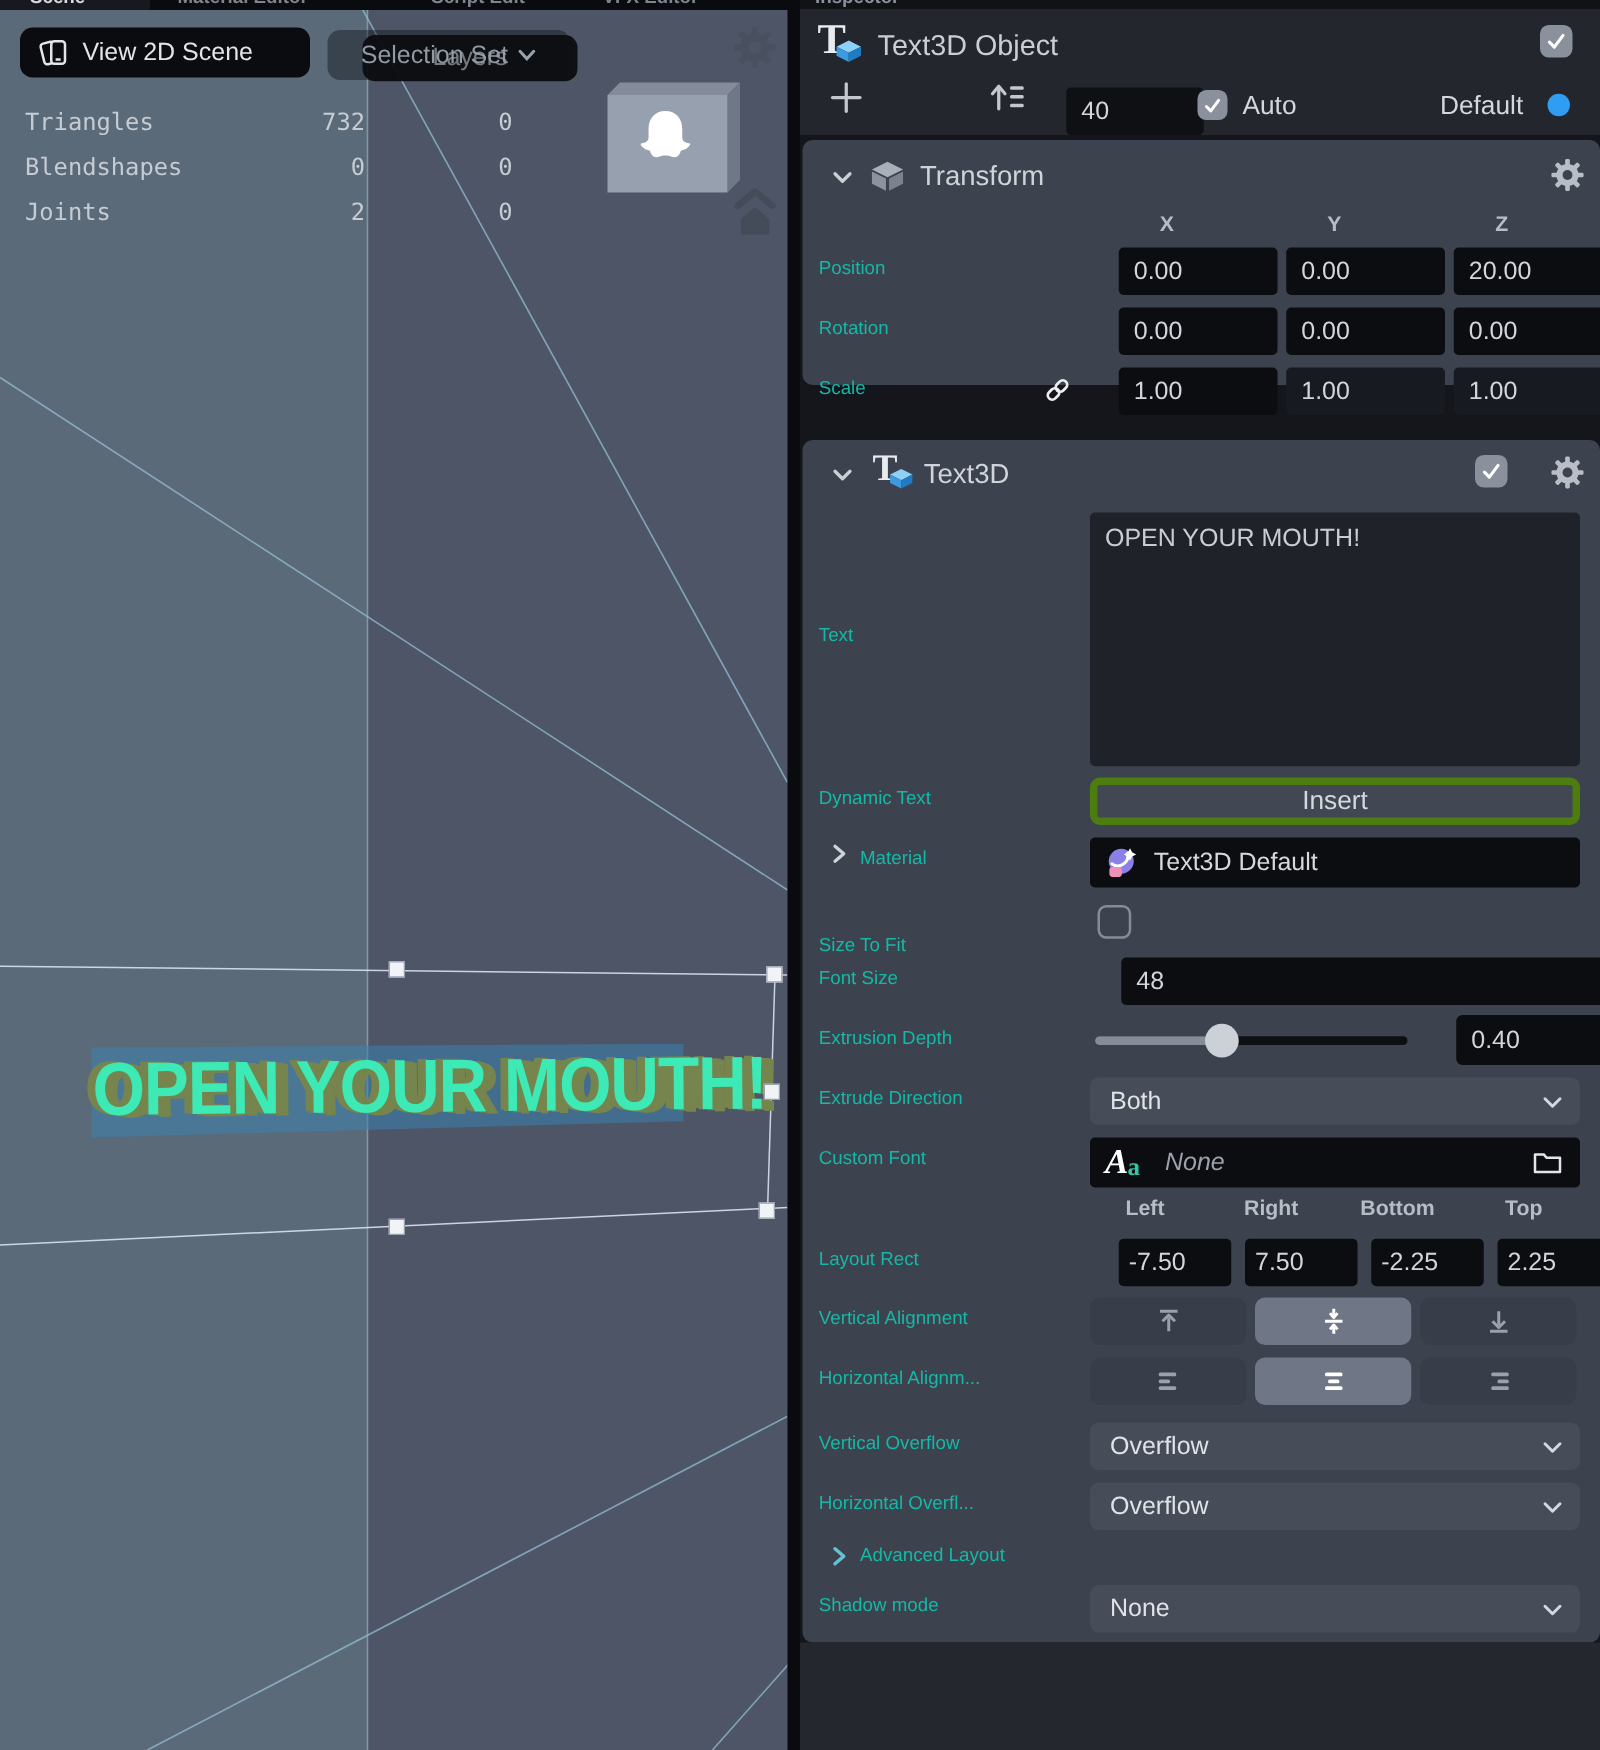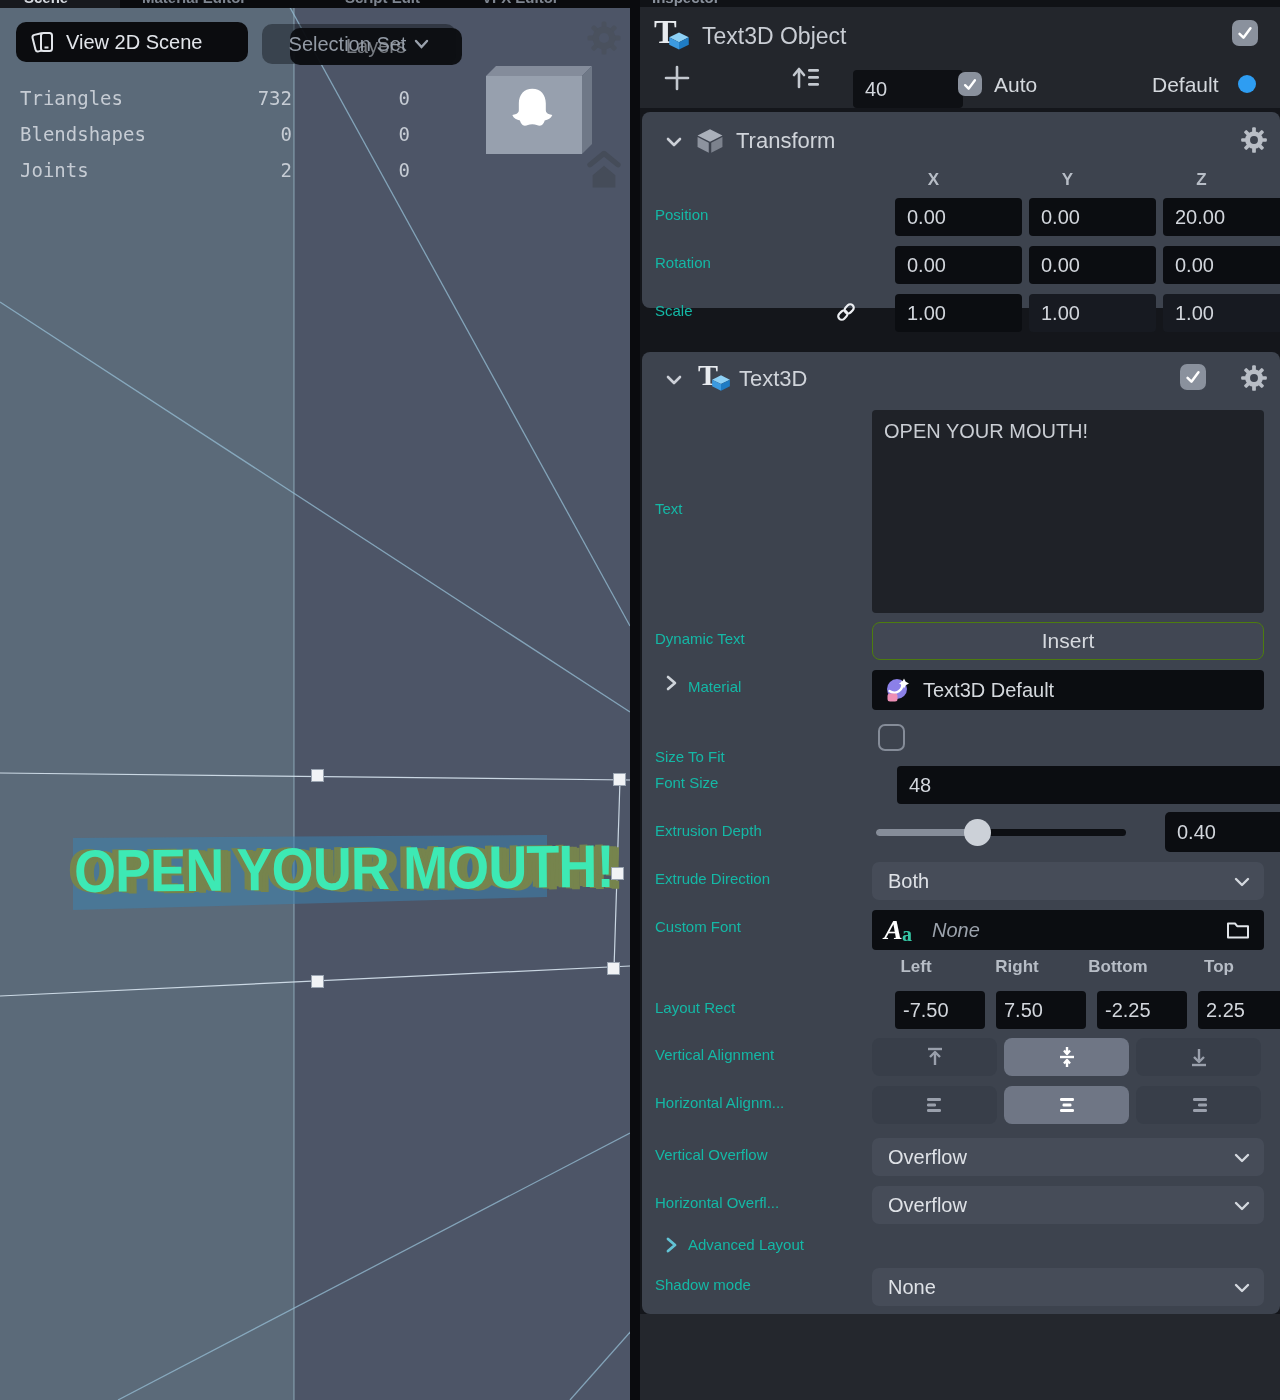--- a/index.html
+++ b/index.html
@@ -48,21 +48,21 @@
   .axis{position:absolute;font-size:17px;font-weight:bold;color:#b7bdc6;text-align:center;width:127px;}
   .field{position:absolute;height:38px;background:#0b0d11;border-radius:4px;color:#d2d6dc;font-size:20px;
          display:flex;align-items:center;padding-left:12px;box-sizing:border-box;margin-left:25px;}
   .field.linked{background:#171a21;}
   .drop{position:absolute;height:38px;background:#464c58;border-radius:7px;color:#dfe2e7;font-size:20px;
         display:flex;align-items:center;padding-left:16px;box-sizing:border-box;}
   .drop svg{position:absolute;right:14px;top:15px;}
   .checkbox{position:absolute;width:26px;height:26px;border-radius:7px;background:#8a919d;display:flex;
             align-items:center;justify-content:center;}
   .checkbox.empty{background:transparent;border:2.5px solid #858c98;width:23px;height:23px;}
-  .insertbtn{position:absolute;height:38px;background:#414753;border:1px solid #4d7c0f;border-radius:8px;
+  .insertbtn{position:absolute;height:38px;background:#414753;border:6px solid #4d7c0f;border-radius:8px;
              color:#d5d9de;font-size:21px;display:flex;align-items:center;justify-content:center;box-sizing:border-box;}
   .blackfield{position:absolute;height:40px;background:#0b0d11;border-radius:4px;display:flex;align-items:center;
               padding-left:12px;box-sizing:border-box;gap:12px;}
   .segwrap{position:absolute;height:38px;display:flex;gap:7px;}
   .segbtn{width:125px;height:38px;background:#383e49;border-radius:8px;display:flex;align-items:center;
           justify-content:center;}
   .segbtn.sel{background:#6f7685;}
   .rhdr{position:absolute;font-size:17px;font-weight:bold;color:#b7bdc6;text-align:center;width:92px;}
   .txtarea{position:absolute;left:230px;top:410px;width:392px;height:203px;background:#1f2228;border:none;
            border-radius:4px;color:#c9cdd3;font-size:20px;font-family:"Liberation Sans",sans-serif;

